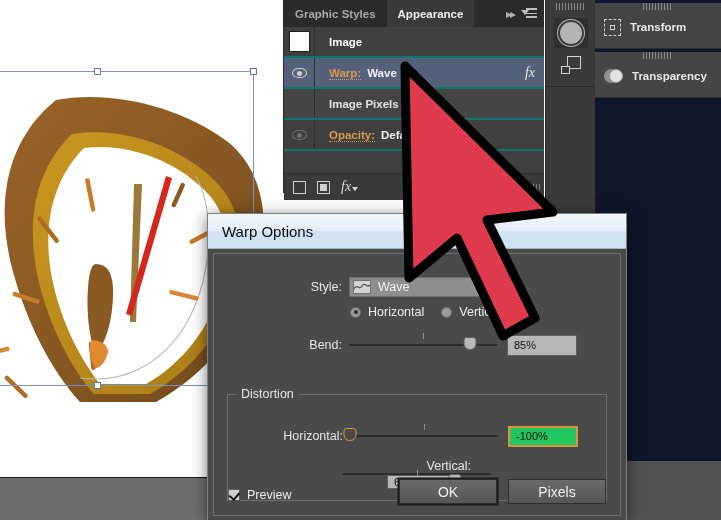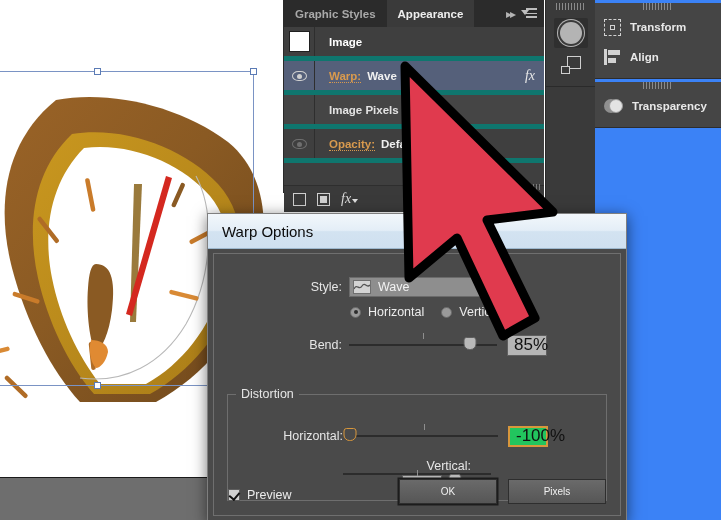--- a/index.html
+++ b/index.html
@@ -28,21 +28,21 @@
   .panel-tab{padding:0 11px;display:flex;align-items:center;font-size:11.5px;color:#a9a9a9;font-weight:bold;}
   .panel-tab.active{background:#3a3a3a;color:#eeeeee;}
   .tab-tools{margin-left:auto;display:flex;align-items:center;gap:7px;padding-right:7px;color:#b4b4b4;font-size:11px;}
   .chev-dbl{letter-spacing:-2px;font-size:12px;}
   .menu-ico{display:inline-block;width:16px;height:11px;position:relative;}
   .menu-ico i{position:absolute;right:0;height:1.5px;width:11px;background:#bdbdbd;}
   .menu-ico i:nth-child(1){top:1px;} .menu-ico i:nth-child(2){top:4.5px;} .menu-ico i:nth-child(3){top:8px;}
   .menu-ico .tri{position:absolute;left:0;top:2px;width:0;height:0;border-left:4px solid transparent;border-right:4px solid transparent;border-top:5px solid #bdbdbd;}
 
   .ap-rows{position:relative;}
-  .ap-row{height:29px;display:flex;align-items:center;border-bottom:5px solid #0f766e;position:relative;background:#3f3f3f;}
+  .ap-row{height:29px;display:flex;align-items:center;border-bottom:2px solid #0f766e;position:relative;background:#3f3f3f;}
   .ap-row.alt{background:#454545;}
   .ap-row.selected{background:#55607a;}
   .eye-cell{width:31px;height:100%;display:flex;align-items:center;justify-content:center;border-right:1px solid #2e2e2e;box-sizing:border-box;}
   .eye{width:15px;height:10px;position:relative;}
   .eye .outer{position:absolute;inset:0;border:1.4px solid #cfcfcf;border-radius:50% 50% 50% 50%/60% 60% 60% 60%;box-sizing:border-box;}
   .eye .pupil{position:absolute;left:5px;top:3px;width:5px;height:5px;border-radius:50%;background:#cfcfcf;}
   .eye.dim .outer{border-color:#6f6f6f;} .eye.dim .pupil{background:#6f6f6f;}
   .thumb-cell{width:31px;height:100%;display:flex;align-items:center;justify-content:center;border-right:1px solid #2e2e2e;box-sizing:border-box;}
   .thumb-white{width:21px;height:21px;background:#ffffff;border:1px solid #1f1f1f;box-sizing:border-box;}
   .ap-label{font-size:11.5px;color:#e3e3e3;font-weight:bold;padding-left:14px;}
@@ -71,21 +71,21 @@
   .rail-btn{width:34px;height:30px;margin:2px auto;display:flex;align-items:center;justify-content:center;border-radius:2px;}
   .rail-btn.active{background:#2f2f2f;}
   .rail-sep{height:1px;background:#2a2a2a;margin:6px 0 0 0;}
   .circ-ico{width:22px;height:22px;border-radius:50%;background:#b4b4b4;
      box-shadow:0 0 0 2px #3a3a3a, 0 0 0 3px #b4b4b4;}
   .shapes-ico{width:20px;height:18px;position:relative;}
   .shapes-ico .big{position:absolute;right:0;top:0;width:14px;height:13px;border:1.6px solid #cfcfcf;box-sizing:border-box;}
   .shapes-ico .sm{position:absolute;left:0;bottom:0;width:9px;height:8px;border:1.6px solid #cfcfcf;background:#3a3a3a;box-sizing:border-box;}
 
   
-  #dock{position:absolute;left:595px;top:0;width:126px;height:520px;background:#3b82f6;}
+  #dock{position:absolute;left:595px;top:0;width:126px;height:461px;background:#0f172a;}
   .dock-group{background:#454545;border-bottom:1px solid #2d2d2d;padding-bottom:6px;}
   .dock-item{height:30px;display:flex;align-items:center;padding-left:9px;gap:9px;}
   .dock-item span.lbl{font-size:11.5px;color:#e8e8e8;font-weight:bold;}
   .t-ico{width:17px;height:17px;position:relative;}
   .t-ico .frame{position:absolute;inset:0;border:1.5px dashed #d2d2d2;box-sizing:border-box;}
   .t-ico .dot{position:absolute;left:6px;top:6px;width:5px;height:5px;border:1.5px solid #d2d2d2;box-sizing:border-box;}
   .a-ico{width:17px;height:16px;position:relative;}
   .a-ico .v{position:absolute;left:0;top:0;width:2.5px;height:16px;background:#d2d2d2;}
   .a-ico .b1{position:absolute;left:4px;top:1px;width:12px;height:5px;background:#d2d2d2;}
   .a-ico .b2{position:absolute;left:4px;top:9px;width:8px;height:5px;background:#d2d2d2;}
@@ -116,29 +116,29 @@
   .radio.on::after{content:"";position:absolute;left:2.5px;top:2.5px;width:4px;height:4px;border-radius:50%;background:#2d2d2d;}
   .radio-lbl{font-size:12.5px;color:#ececec;margin-right:10px;}
 
   .slider-row{display:flex;align-items:center;height:30px;}
   .track{position:relative;height:18px;display:flex;align-items:center;}
   .track .bar{height:2px;background:#2c2c2c;width:100%;}
   .track .tickmid{position:absolute;left:50%;top:-3px;width:1px;height:6px;background:#8e8e8e;}
   .knob{position:absolute;top:1px;width:13px;height:13px;background:#b9b9b9;
       border:1px solid #5d5d5d;box-sizing:border-box;border-radius:3px 3px 6px 6px;transform:translateX(-50%);}
   .knob.hl{background:#4a4a4a;border-color:#d8973c;}
-  .numbox{width:40px;height:21px;background:#b5b5b5;border:1px solid #5f5f5f;box-sizing:border-box;
-      display:flex;align-items:center;padding-left:6px;font-size:17px;color:#111;margin-left:10px;}
+  .numbox{width:70px;height:21px;background:#b5b5b5;border:1px solid #5f5f5f;box-sizing:border-box;
+      display:flex;align-items:center;padding-left:6px;font-size:11px;color:#111;margin-left:10px;}
   .numbox.focus{border:2px solid #d8973c;background:#22c55e;}
 
   .group-box{position:absolute;left:13px;right:13px;top:140px;height:105px;border:1px solid #6e6e6e;}
   .group-legend{position:absolute;left:8px;top:-8px;background:#4a4a4a;padding:0 5px;font-size:12.5px;color:#e6e6e6;}
 
   .btn{height:25px;background:linear-gradient(180deg,#6a6a6a,#565656);border:1px solid #2e2e2e;
-      color:#f0f0f0;font-size:10px;display:flex;align-items:center;justify-content:center;box-sizing:border-box;}
+      color:#f0f0f0;font-size:14px;display:flex;align-items:center;justify-content:center;box-sizing:border-box;}
   .btn.focus{box-shadow:0 0 0 1.5px #1c1c1c;}
   .chk{width:12px;height:12px;background:#cfcfcf;border:1px solid #5e5e5e;box-sizing:border-box;position:relative;}
   .chk .tick{position:absolute;left:2px;top:0px;width:5px;height:8px;border-right:2px solid #111;border-bottom:2px solid #111;transform:rotate(40deg);}
 
   
   #cursor{position:absolute;left:395px;top:60px;width:265px;height:300px;pointer-events:none;}
 </style>
 </head>
 <body>
 
@@ -288,28 +288,20 @@
 <div id="dock">
   <div class="dock-group">
     <div class="grip"></div>
     <div class="dock-item">
       <span class="t-ico">
           <span class="frame"></span>
           <span class="dot"></span>
         </span>
       <span class="lbl">Transform</span>
     </div>
-    <div class="dock-item">
-      <span class="a-ico">
-          <span class="v"></span>
-          <span class="b1"></span>
-          <span class="b2"></span>
-        </span>
-      <span class="lbl">Align</span>
-    </div>
   </div>
   <div class="dock-group">
     <div class="grip"></div>
     <div class="dock-item">
       <span class="tr-ico">
           <span class="c1"></span>
           <span class="c2"></span>
         </span>
       <span class="lbl">Transparency</span>
     </div>

